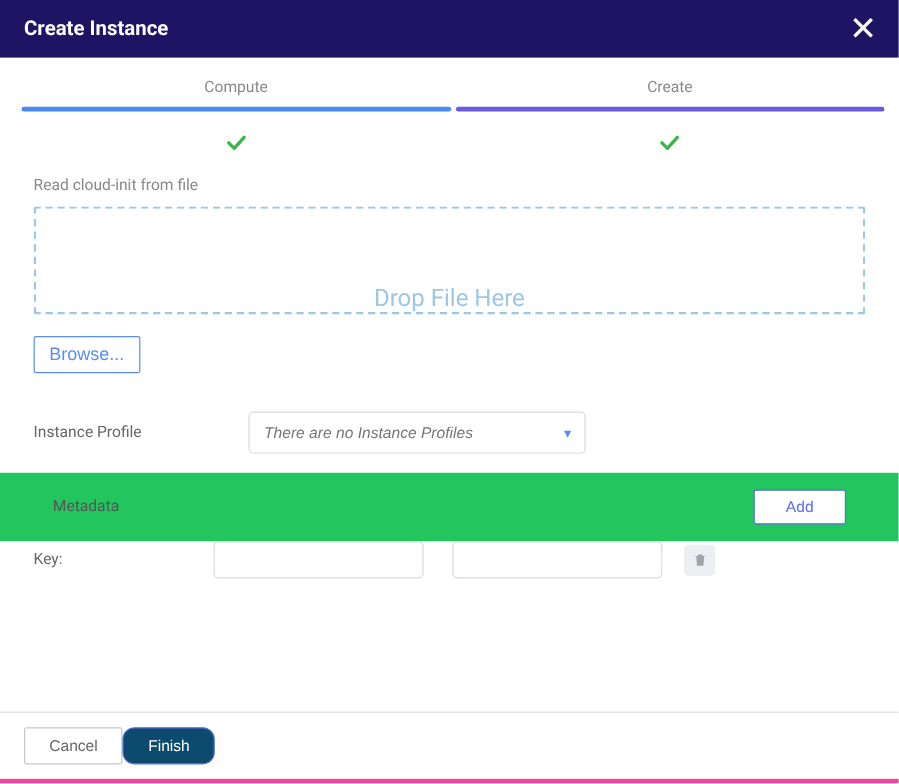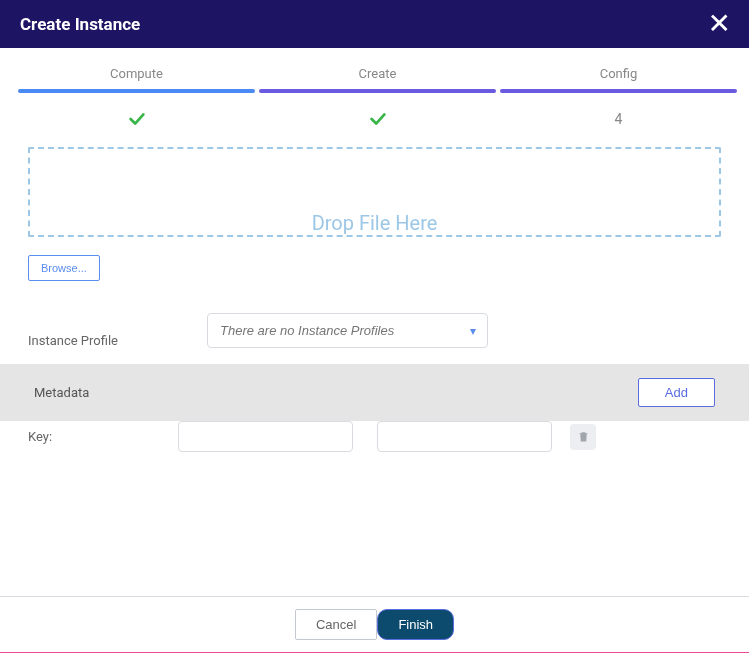--- a/index.html
+++ b/index.html
@@ -98,27 +98,27 @@
       justify-content: center;
       color: #9cc7e6;
       font-size: 20px;
       margin-bottom: 18px;
     }
     .browse-btn {
       border: 1px solid #5a8dee;
       color: #5a8dee;
       background: #fff;
       padding: 6px 12px;
-      font-size: 11px;
+      font-size: 15px;
       cursor: pointer;
       border-radius: 2px;
     }
     .form-row {
       display: flex;
-      align-items: flex-end;
+      align-items: center;
       margin-top: 32px;
       margin-bottom: 16px;
     }
     .form-row-label {
       width: 150px;
       font-size: 13px;
       color: #666;
     }
     .select-wrap {
       position: relative;
@@ -138,23 +138,23 @@
     .select-caret {
       position: absolute;
       right: 12px;
       top: 50%;
       transform: translateY(-50%);
       color: #5a8dee;
       font-size: 12px;
       pointer-events: none;
     }
     .metadata-header {
-      background: #e5e5e5;
+      background: #22c55e;
       margin: 0 -28px;
-      padding: 14px 34px;
+      padding: 14px 44px;
       display: flex;
       align-items: center;
       justify-content: space-between;
       margin-top: 10px;
     }
     .metadata-title {
       font-size: 13px;
       color: #555;
     }
     .add-btn {
@@ -200,25 +200,25 @@
       justify-content: center;
       cursor: pointer;
     }
     .trash-icon {
       width: 13px;
       height: 13px;
       fill: #a0a4ab;
     }
     .footer {
       border-top: 1px solid #d8dbe0;
-      border-bottom: 1px solid #ec4899;
+      border-bottom: 4px solid #ec4899;
       padding: 12px 20px;
       display: flex;
       align-items: center;
-      justify-content: center;
+      justify-content: flex-start;
     }
     .footer-right {
       display: flex;
       gap: 10px;
     }
     .btn {
       padding: 7px 20px;
       font-size: 13px;
       border-radius: 2px;
       cursor: pointer;
@@ -253,30 +253,24 @@
   </div>
   <div class="step">
     <div class="step-label">Create</div>
     <div class="step-bar"></div>
     <div class="step-indicator">
       <svg class="check-icon" viewBox="0 0 24 24">
           <path d="M5 12 L10 17 L19 7"></path>
         </svg>
     </div>
   </div>
-  <div class="step">
-    <div class="step-label">Config</div>
-    <div class="step-bar"></div>
-    <div class="step-indicator">
-      <span class="step-number">4</span>
-    </div>
-  </div>
 </div>
 
 <div class="content">
+  <div class="section-label">Read cloud-init from file</div>
   <div class="drop-zone">
     <span>Drop File Here</span>
   </div>
   <button class="browse-btn">Browse...</button>
 
   <div class="form-row">
     <div class="form-row-label">Instance Profile</div>
     <div class="select-wrap">
       <input class="select-input" readonly="" placeholder="There are no Instance Profiles" style="">
       <span class="select-caret">▾</span>

